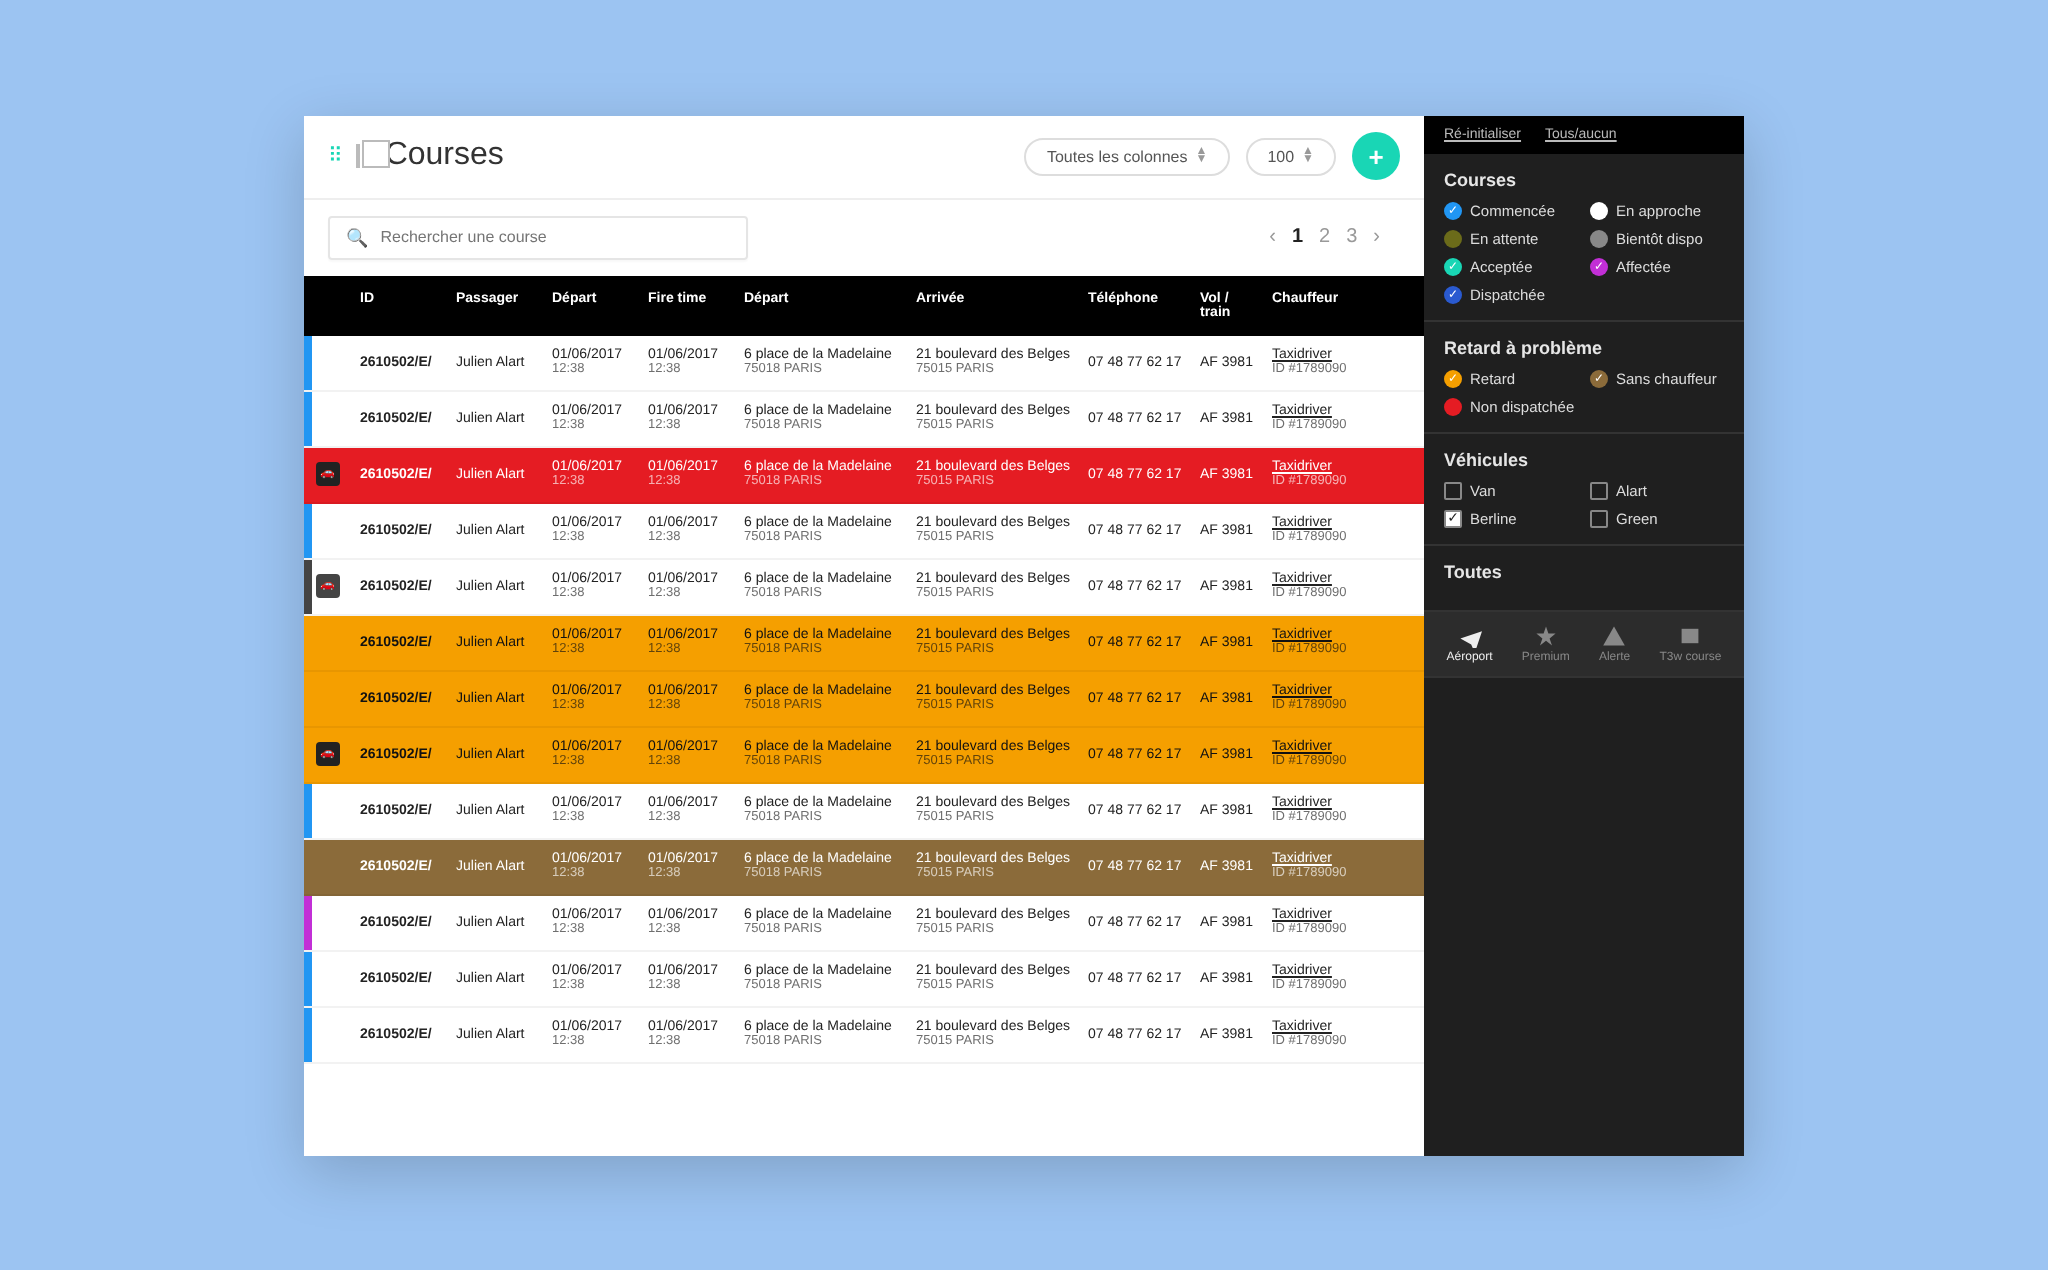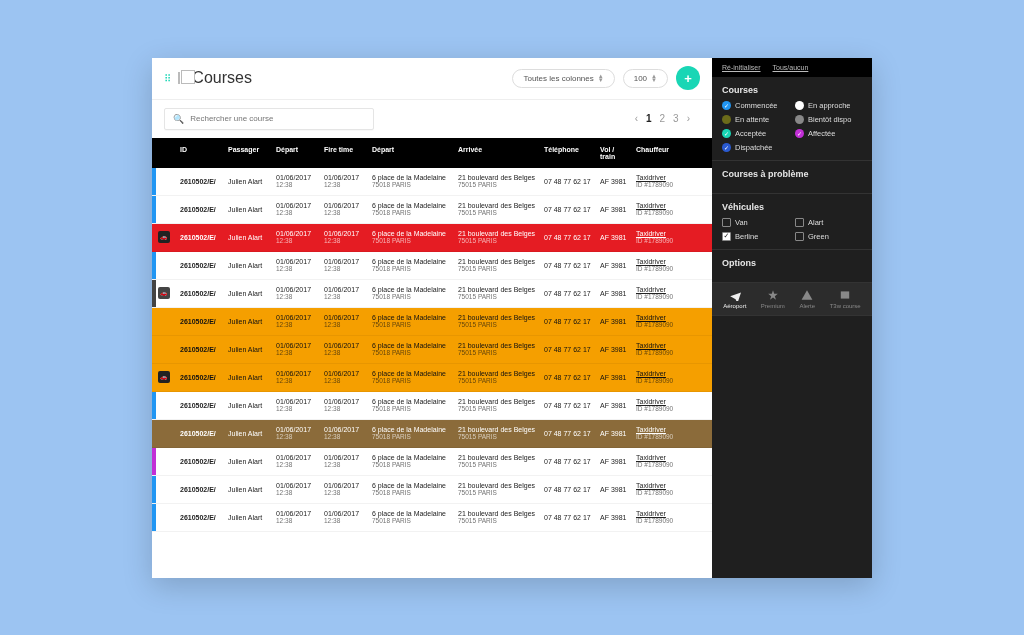--- a/index.html
+++ b/index.html
@@ -321,21 +321,35 @@
        <span class="dot" style="background:#c22fd6">✓</span>
        <span>Affectée</span>
      </div>
           <div class="li">
        <span class="dot" style="background:#2a5ad0">✓</span>
        <span>Dispatchée</span>
      </div>
         </div>
     </div>
     <div class="sect">
-      <h4>Courses à problème</h4>
+      <h4>Retard à problème</h4>
+      <div class="legend-grid" id="leg-prob">
+          <div class="li">
+       <span class="dot" style="background:#f59f00">✓</span>
+       <span>Retard</span>
+     </div>
+          <div class="li">
+       <span class="dot" style="background:#8b6b3a">✓</span>
+       <span>Sans chauffeur</span>
+     </div>
+          <div class="li">
+       <span class="dot" style="background:#e51c23"></span>
+       <span>Non dispatchée</span>
+     </div>
+        </div>
     </div>
     <div class="sect">
       <h4>Véhicules</h4>
       <div class="legend-grid" id="leg-veh">
           <div class="li">
        <span class="chk "></span>
        <span>Van</span>
      </div>
           <div class="li">
        <span class="chk "></span>
@@ -345,21 +359,21 @@
        <span class="chk on">✓</span>
        <span>Berline</span>
      </div>
           <div class="li">
        <span class="chk "></span>
        <span>Green</span>
      </div>
         </div>
     </div>
     <div class="sect">
-      <h4>Options</h4>
+      <h4>Toutes</h4>
     </div>
     <div class="icon-strip" id="iconbar">
         <div class="icon-cell active">
      <svg viewBox="0 0 20 20">
             <path d="M2 12l18-6-6 18-3-7-9-5z" fill="currentColor"></path>
           </svg>
      <span>Aéroport</span>
    </div>
         <div class="icon-cell ">
      <svg viewBox="0 0 20 20">

